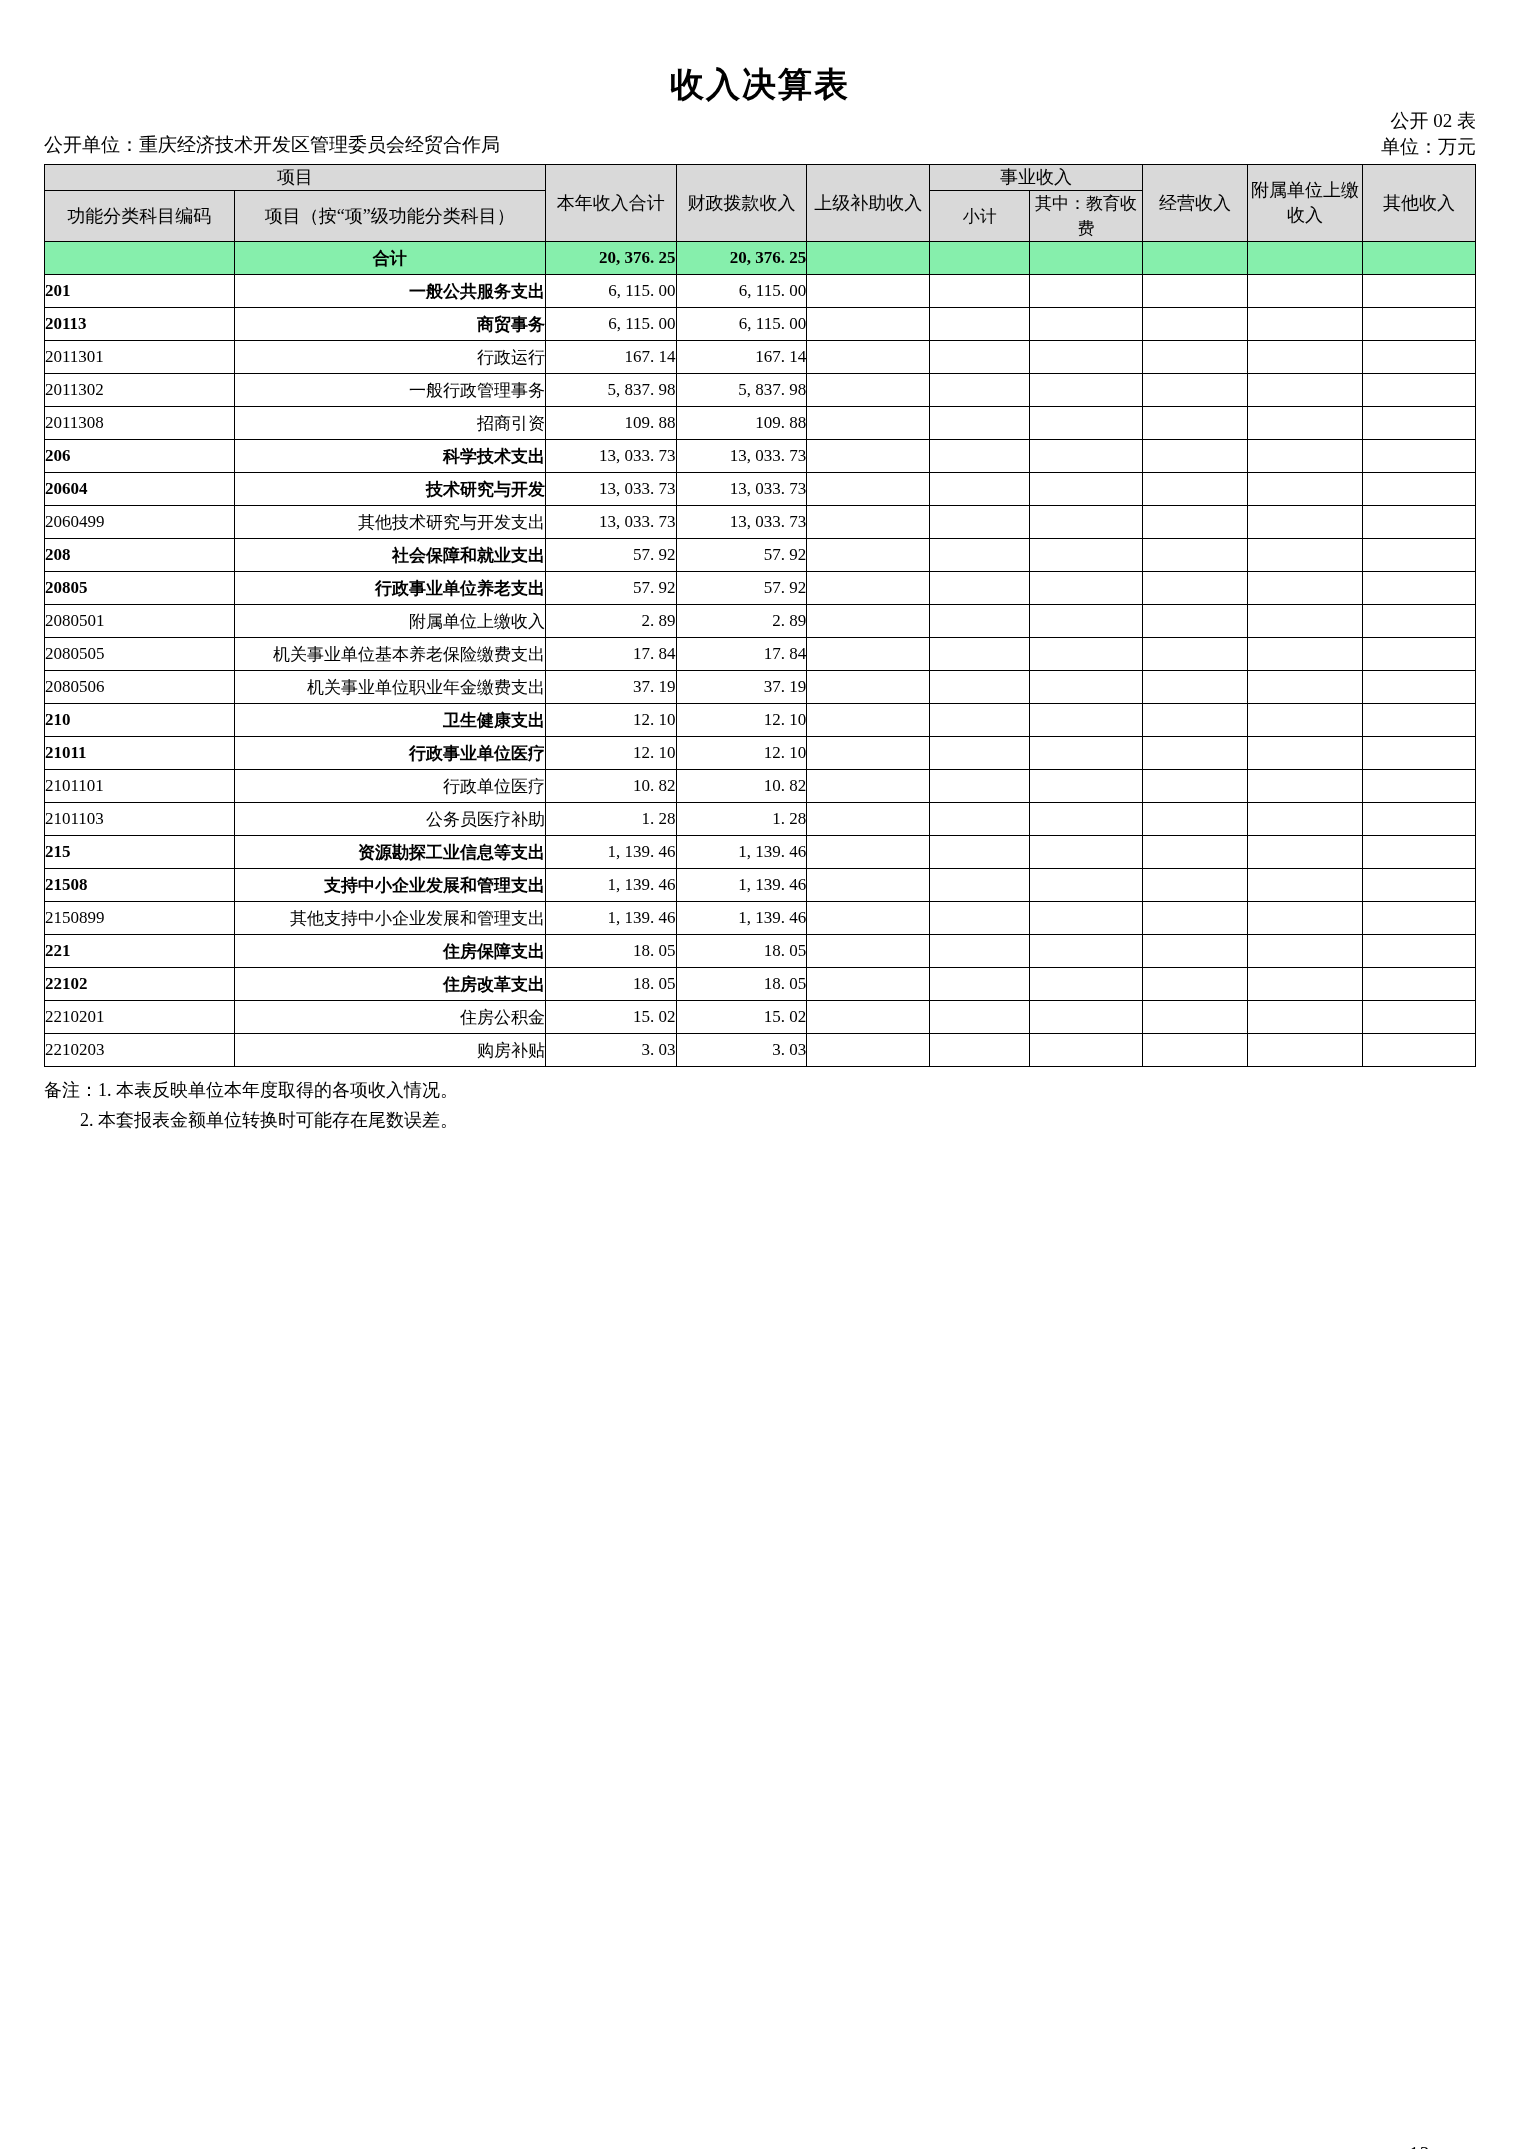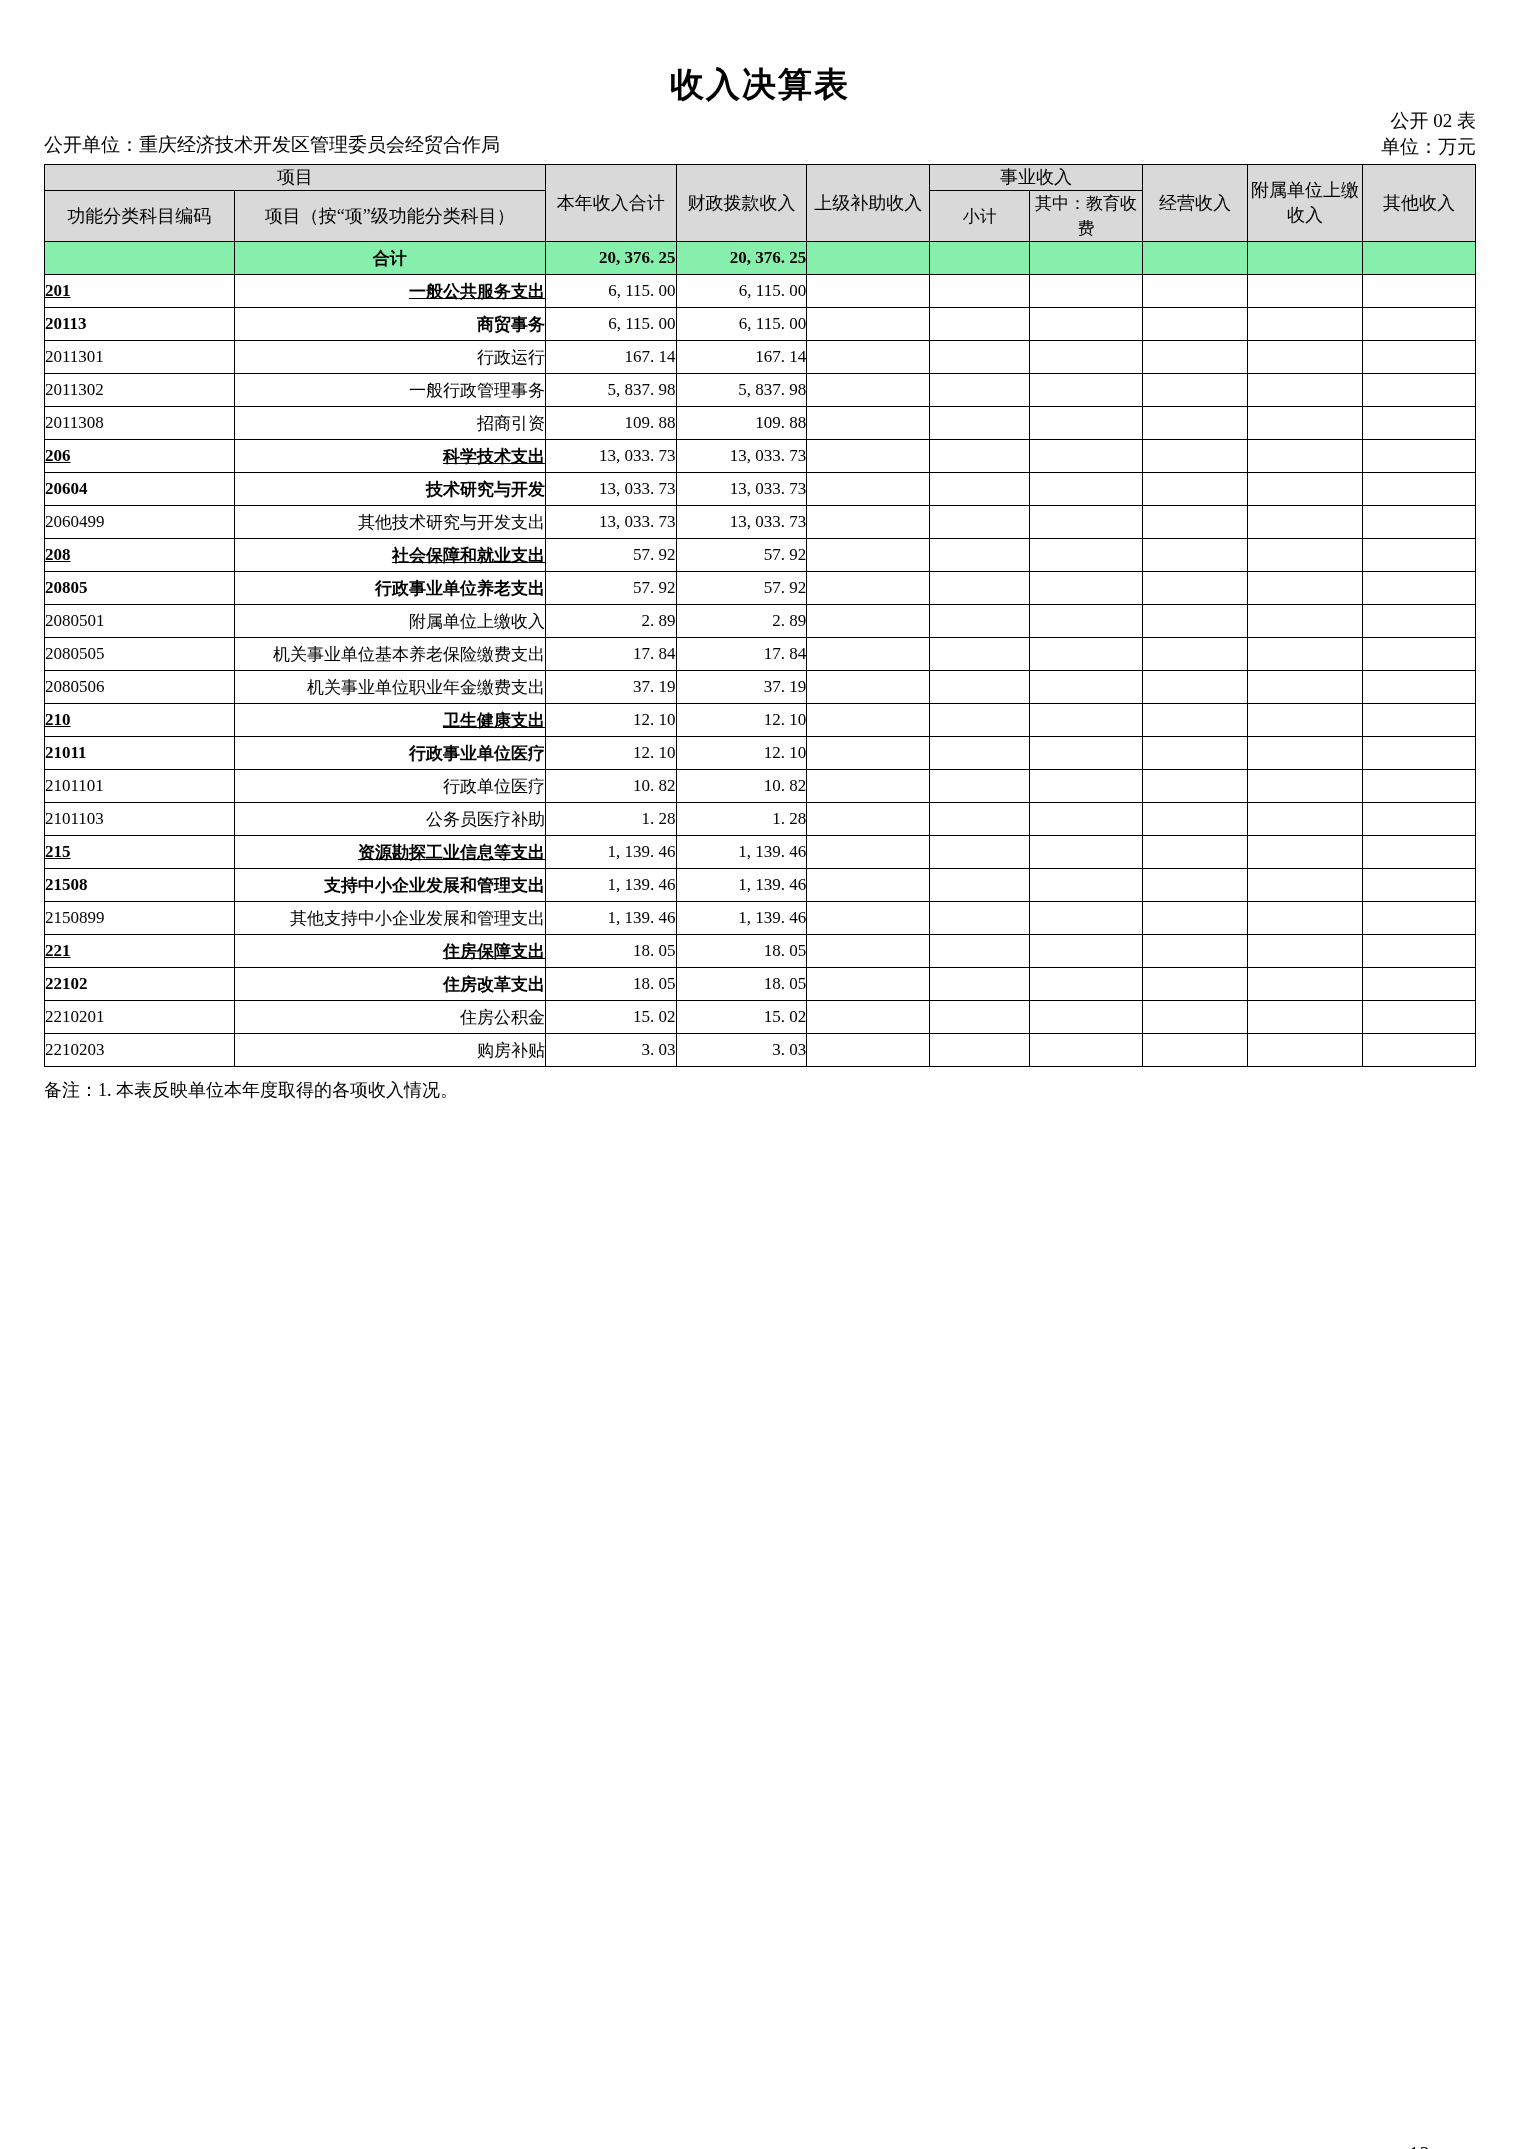--- a/index.html
+++ b/index.html
@@ -97,21 +97,21 @@
     font-family: "Liberation Serif", serif;
   }
   tr.total td {
     background: #86efac;
     font-weight: bold;
   }
   tr.total td.name {
     text-align: center;
     padding-left: 0;
   }
-  tr.lvl1 td.code, tr.lvl1 td.name { font-weight: bold; text-decoration: underline; }
+  tr.lvl1 td.code, tr.lvl1 td.name { font-weight: bold; }
   tr.lvl2 td.code, tr.lvl2 td.name { font-weight: bold; }
   tr.lvl3 td.code { color: #000; }
   tr.lvl3 td.name { padding-left: 28px; }
 
   .notes {
     margin: 8px 44px 0 44px;
     font-size: 18px;
     line-height: 30px;
   }
   .notes .n2 { padding-left: 36px; }
@@ -470,16 +470,17 @@
           <td class="num"></td>
           <td class="num"></td>
           <td class="num"></td>
           <td class="num"></td>
         </tr>
       </tbody>
   </table>
 
   <div class="notes">
     <div>备注：1. 本表反映单位本年度取得的各项收入情况。</div>
+    <div class="n2">2. 本套报表金额单位转换时可能存在尾数误差。</div>
   </div>
 
   <div class="page-num">— 13 —</div>
 </div>
 
 </body></html>

